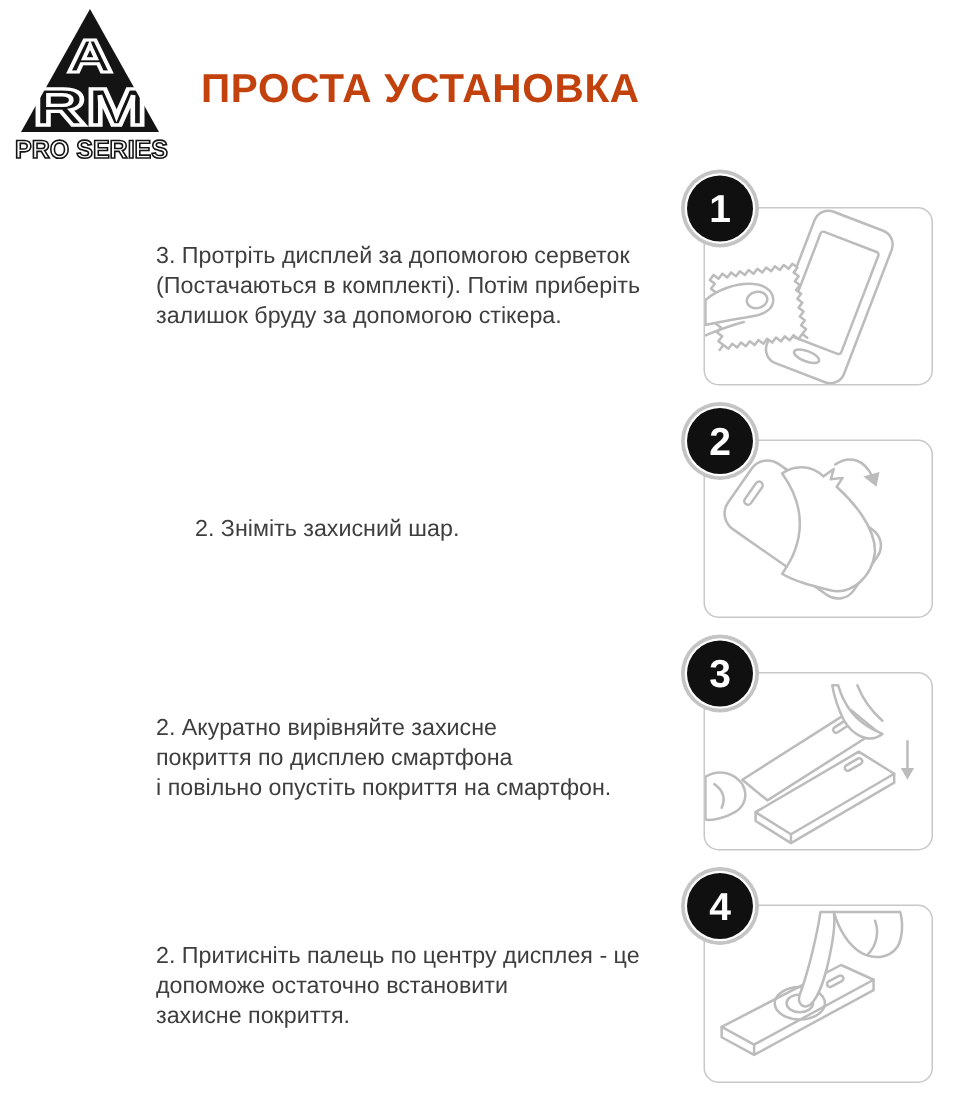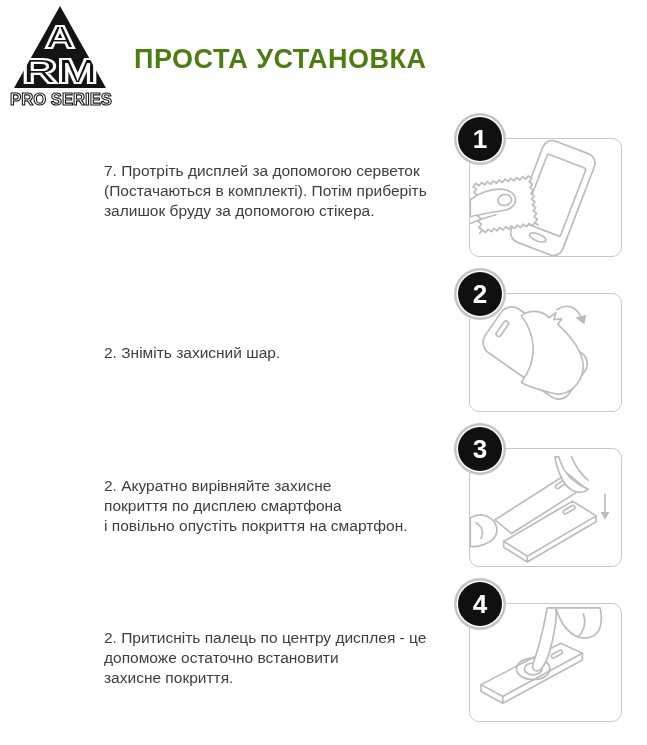--- a/index.html
+++ b/index.html
@@ -9,21 +9,21 @@
     -webkit-font-smoothing:antialiased;
   }
   .abs{position:absolute;}
 
   
   #logo{left:8px;top:4px;width:110px;height:104px;}
 
   
   #title{
     left:134px;top:44px;
-    font-size:27px;font-weight:800;color:#4d7c0f;
+    font-size:27px;font-weight:800;color:#c2410c;
     letter-spacing:.5px;white-space:nowrap;
   }
 
   
   .step-text{
     left:104px;width:358px;
     font-size:15.5px;line-height:20px;color:#3e3e3e;
     white-space:pre-line;
   }
   .illus-frame{
@@ -34,21 +34,21 @@
   .illus-frame svg{display:block;width:100%;height:100%;}
   .num-badge{
     left:458px;width:44px;height:44px;border-radius:50%;
     background:#101010;color:#fff;
     display:flex;align-items:center;justify-content:center;
     font-size:26px;font-weight:700;
     box-shadow:0 0 0 1.5px #ffffff,0 0 0 4px #c4c4c4;
     z-index:2;
   }
   
-  #step1-text{top:161px;} #step2-text{top:343px;}
+  #step1-text{top:161px;} #step2-text{top:343px;margin-left:26px;}
   #step3-text{top:476px;} #step4-text{top:628px;}
   #frame1{top:138px;} #frame2{top:293px;} #frame3{top:448px;} #frame4{top:603px;}
   #badge1{top:117px;} #badge2{top:272px;} #badge3{top:427px;} #badge4{top:582px;}
 
   .art{stroke:#bcbcbc;stroke-width:1.7;fill:none;stroke-linecap:round;stroke-linejoin:round;}
   .art-fill{stroke:#bcbcbc;stroke-width:1.7;fill:#ffffff;stroke-linecap:round;stroke-linejoin:round;}
   .art-solid{fill:#bcbcbc;stroke:none;}
 </style>
 </head>
 <body>
@@ -57,21 +57,21 @@
   <svg viewBox="0 0 110 104">
     <polygon points="52,2 6,84 98,84" fill="#141414"></polygon>
     <text x="52" y="44" text-anchor="middle" font-size="31" font-weight="bold" fill="none" stroke="#ffffff" stroke-width="2" textLength="30" lengthAdjust="spacingAndGlyphs">A</text>
     <text x="52" y="79" text-anchor="middle" font-size="35" font-weight="bold" fill="none" stroke="#ffffff" stroke-width="2.2" textLength="76" lengthAdjust="spacingAndGlyphs">RM</text>
     <text x="53" y="101" text-anchor="middle" font-size="17" font-weight="bold" fill="none" stroke="#141414" stroke-width="1.1" textLength="102" lengthAdjust="spacingAndGlyphs">PRO SERIES</text>
   </svg>
 </div>
 
 <div class="abs" id="title">ПРОСТА УСТАНОВКА</div>
 
-<div class="abs step-text" id="step1-text">7. Протріть дисплей за допомогою серветок
+<div class="abs step-text" id="step1-text">3. Протріть дисплей за допомогою серветок
 (Постачаються в комплекті). Потім приберіть
 залишок бруду за допомогою стікера.</div>
 <div class="abs num-badge" id="badge1">
   <span>1</span>
 </div>
 <div class="abs illus-frame" id="frame1">
   <svg viewBox="0 0 153 119">
 
     <g class="art" transform="rotate(21 84 60)">
       <rect x="56" y="5" width="56" height="110" rx="10"></rect>

